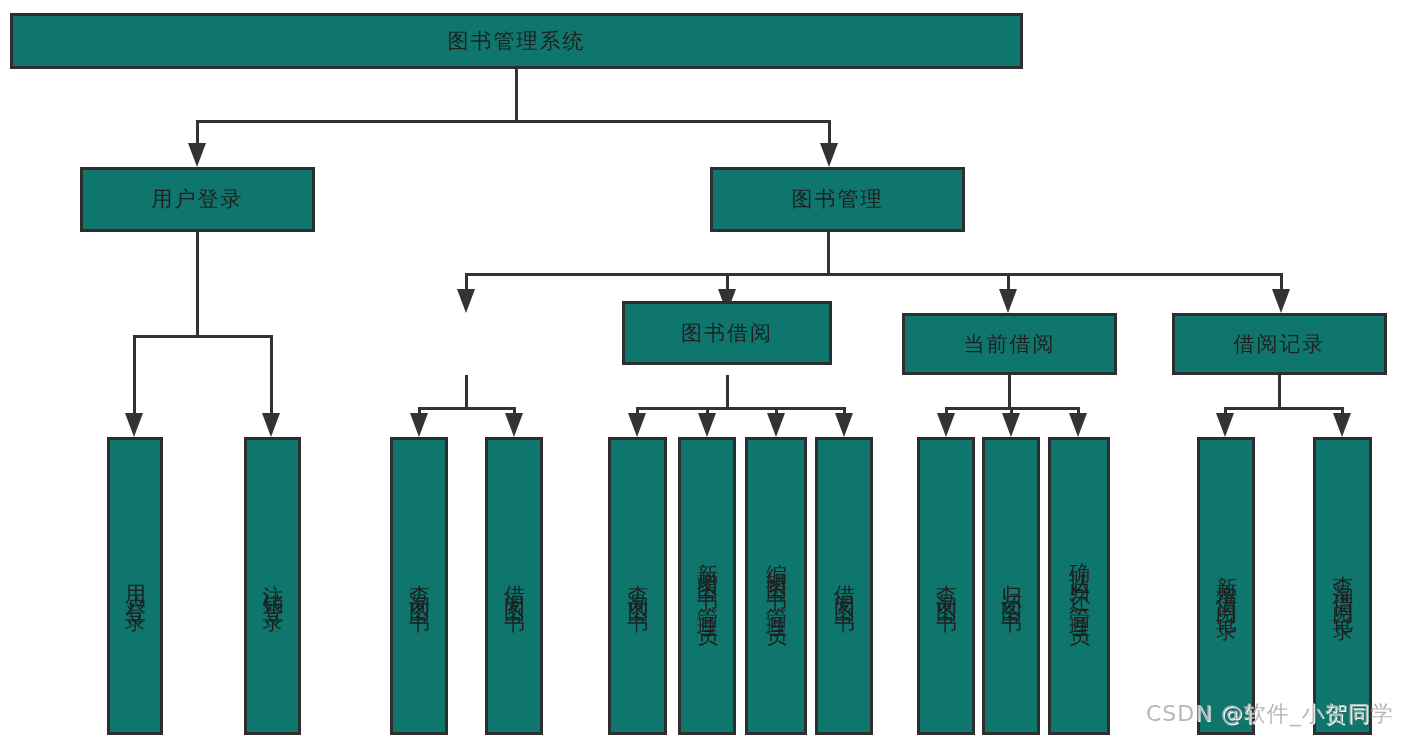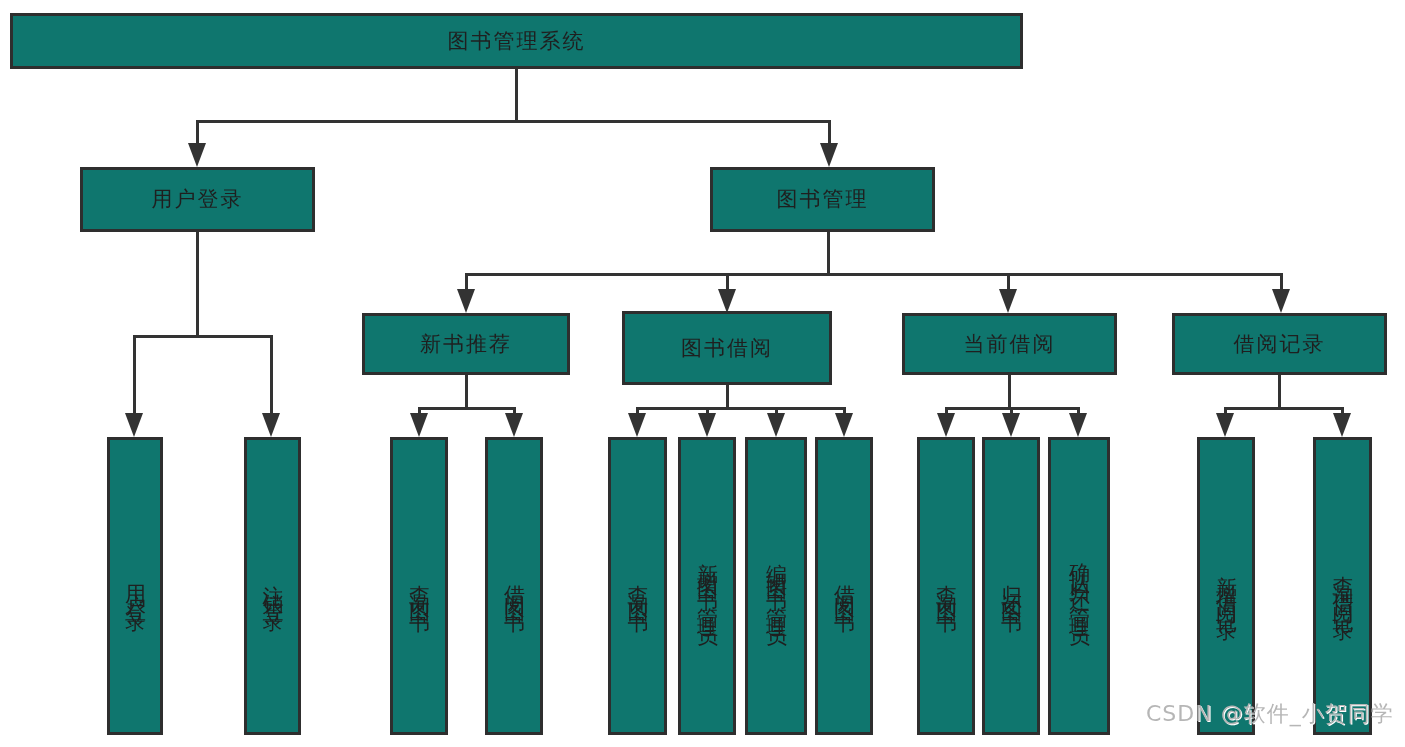--- a/index.html
+++ b/index.html
@@ -42,21 +42,21 @@
   <div class="vline" style="left:515px;top:69px;height:53px"></div>
   <div class="hline" style="left:196px;top:120px;width:635px"></div>
   <div class="vline" style="left:196px;top:120px;height:26px"></div>
   <div class="ah" style="left:188px;top:143px"></div>
   <div class="vline" style="left:828px;top:120px;height:26px"></div>
   <div class="ah" style="left:820px;top:143px"></div>
 
   <div class="box h" style="left:80px;top:167px;width:235px;height:65px">
     <span>用户登录</span>
   </div>
-  <div class="box h" style="left:710px;top:167px;width:225px;height:65px">
+  <div class="box h" style="left:710px;top:167px;width:255px;height:65px">
     <span>图书管理</span>
   </div>
 
   <div class="vline" style="left:196px;top:232px;height:105px"></div>
   <div class="hline" style="left:133px;top:335px;width:140px"></div>
   <div class="vline" style="left:133px;top:335px;height:80px"></div>
   <div class="ah" style="left:125px;top:413px"></div>
   <div class="vline" style="left:270px;top:335px;height:80px"></div>
   <div class="ah" style="left:262px;top:413px"></div>
 
@@ -64,24 +64,21 @@
   <div class="hline" style="left:465px;top:273px;width:818px"></div>
   <div class="vline" style="left:465px;top:273px;height:18px"></div>
   <div class="ah" style="left:457px;top:289px"></div>
   <div class="vline" style="left:726px;top:273px;height:18px"></div>
   <div class="ah" style="left:718px;top:289px"></div>
   <div class="vline" style="left:1007px;top:273px;height:18px"></div>
   <div class="ah" style="left:999px;top:289px"></div>
   <div class="vline" style="left:1280px;top:273px;height:18px"></div>
   <div class="ah" style="left:1272px;top:289px"></div>
 
-  <div class="box h" style="left:362px;top:313px;width:208px;height:62px">
-    <span>新书推荐</span>
-  </div>
-  <div class="box h" style="left:622px;top:311px;width:210px;height:74px">
+  <div class="box h" style="left:622px;top:301px;width:210px;height:64px">
     <span>图书借阅</span>
   </div>
   <div class="box h" style="left:1172px;top:313px;width:215px;height:62px">
     <span>借阅记录</span>
   </div>
   <div class="box h" style="left:902px;top:313px;width:215px;height:62px">
     <span>当前借阅</span>
   </div>
 
   <div class="vline" style="left:465px;top:375px;height:34px"></div>

